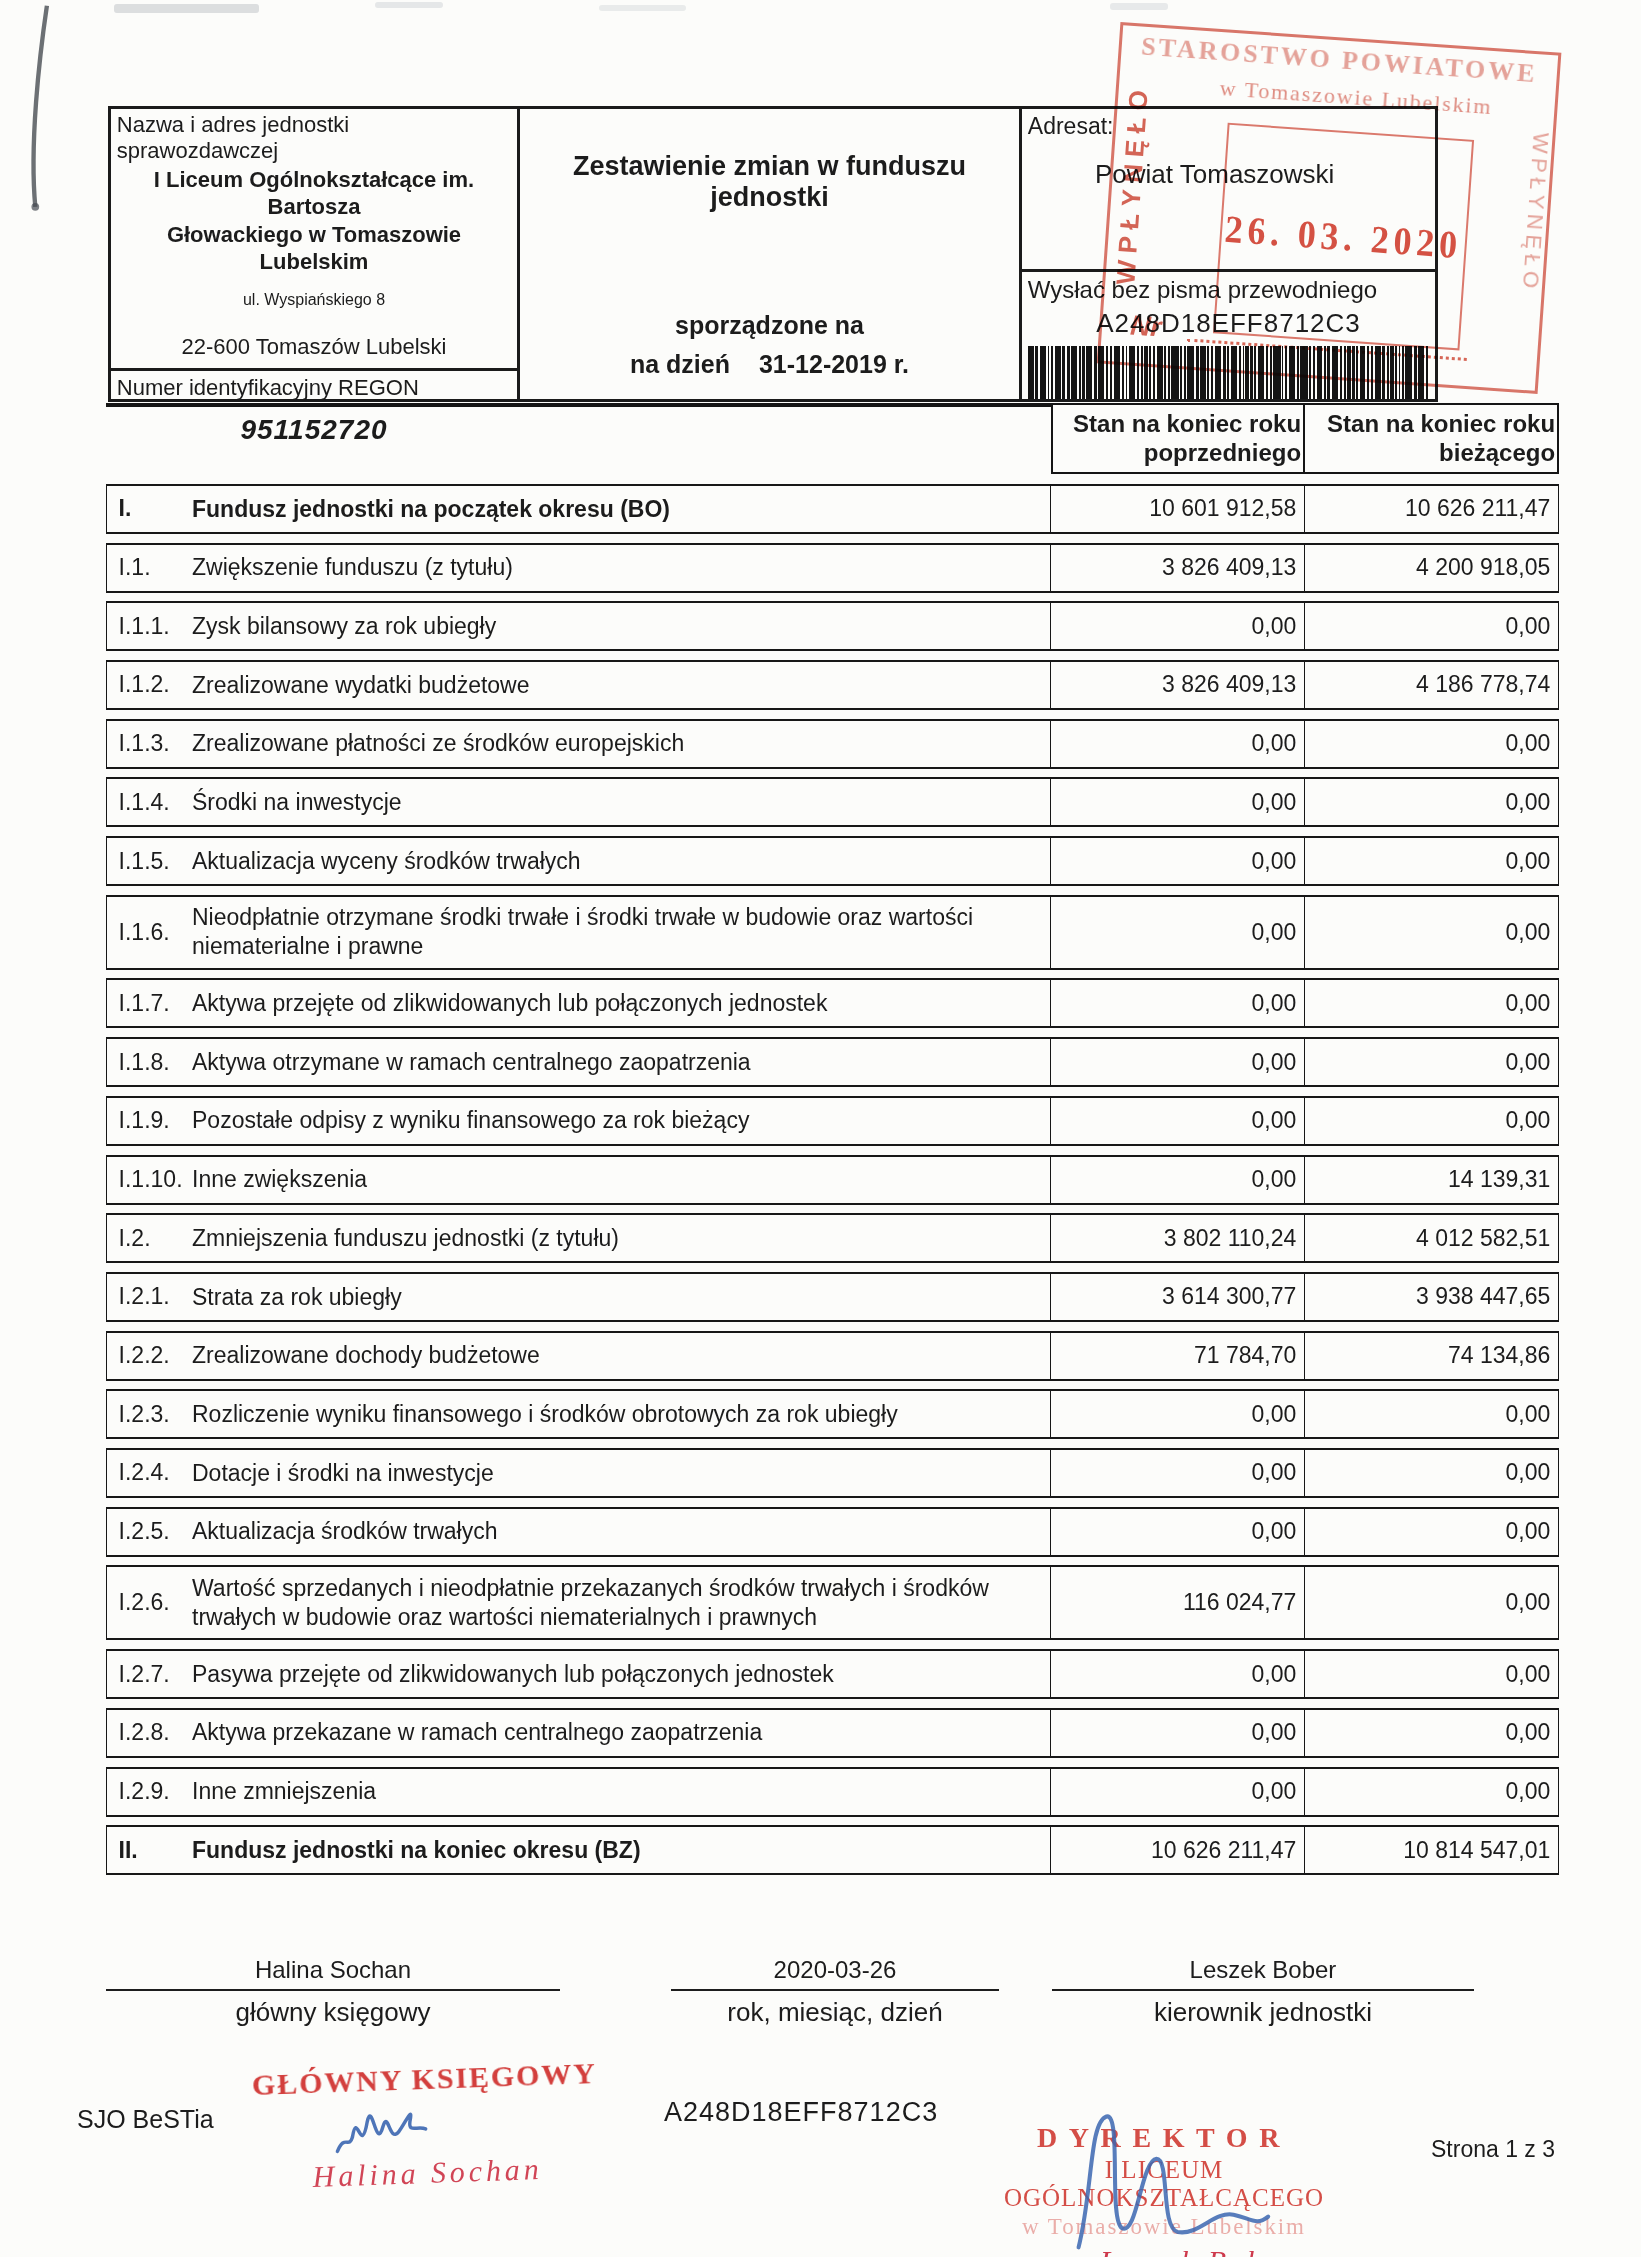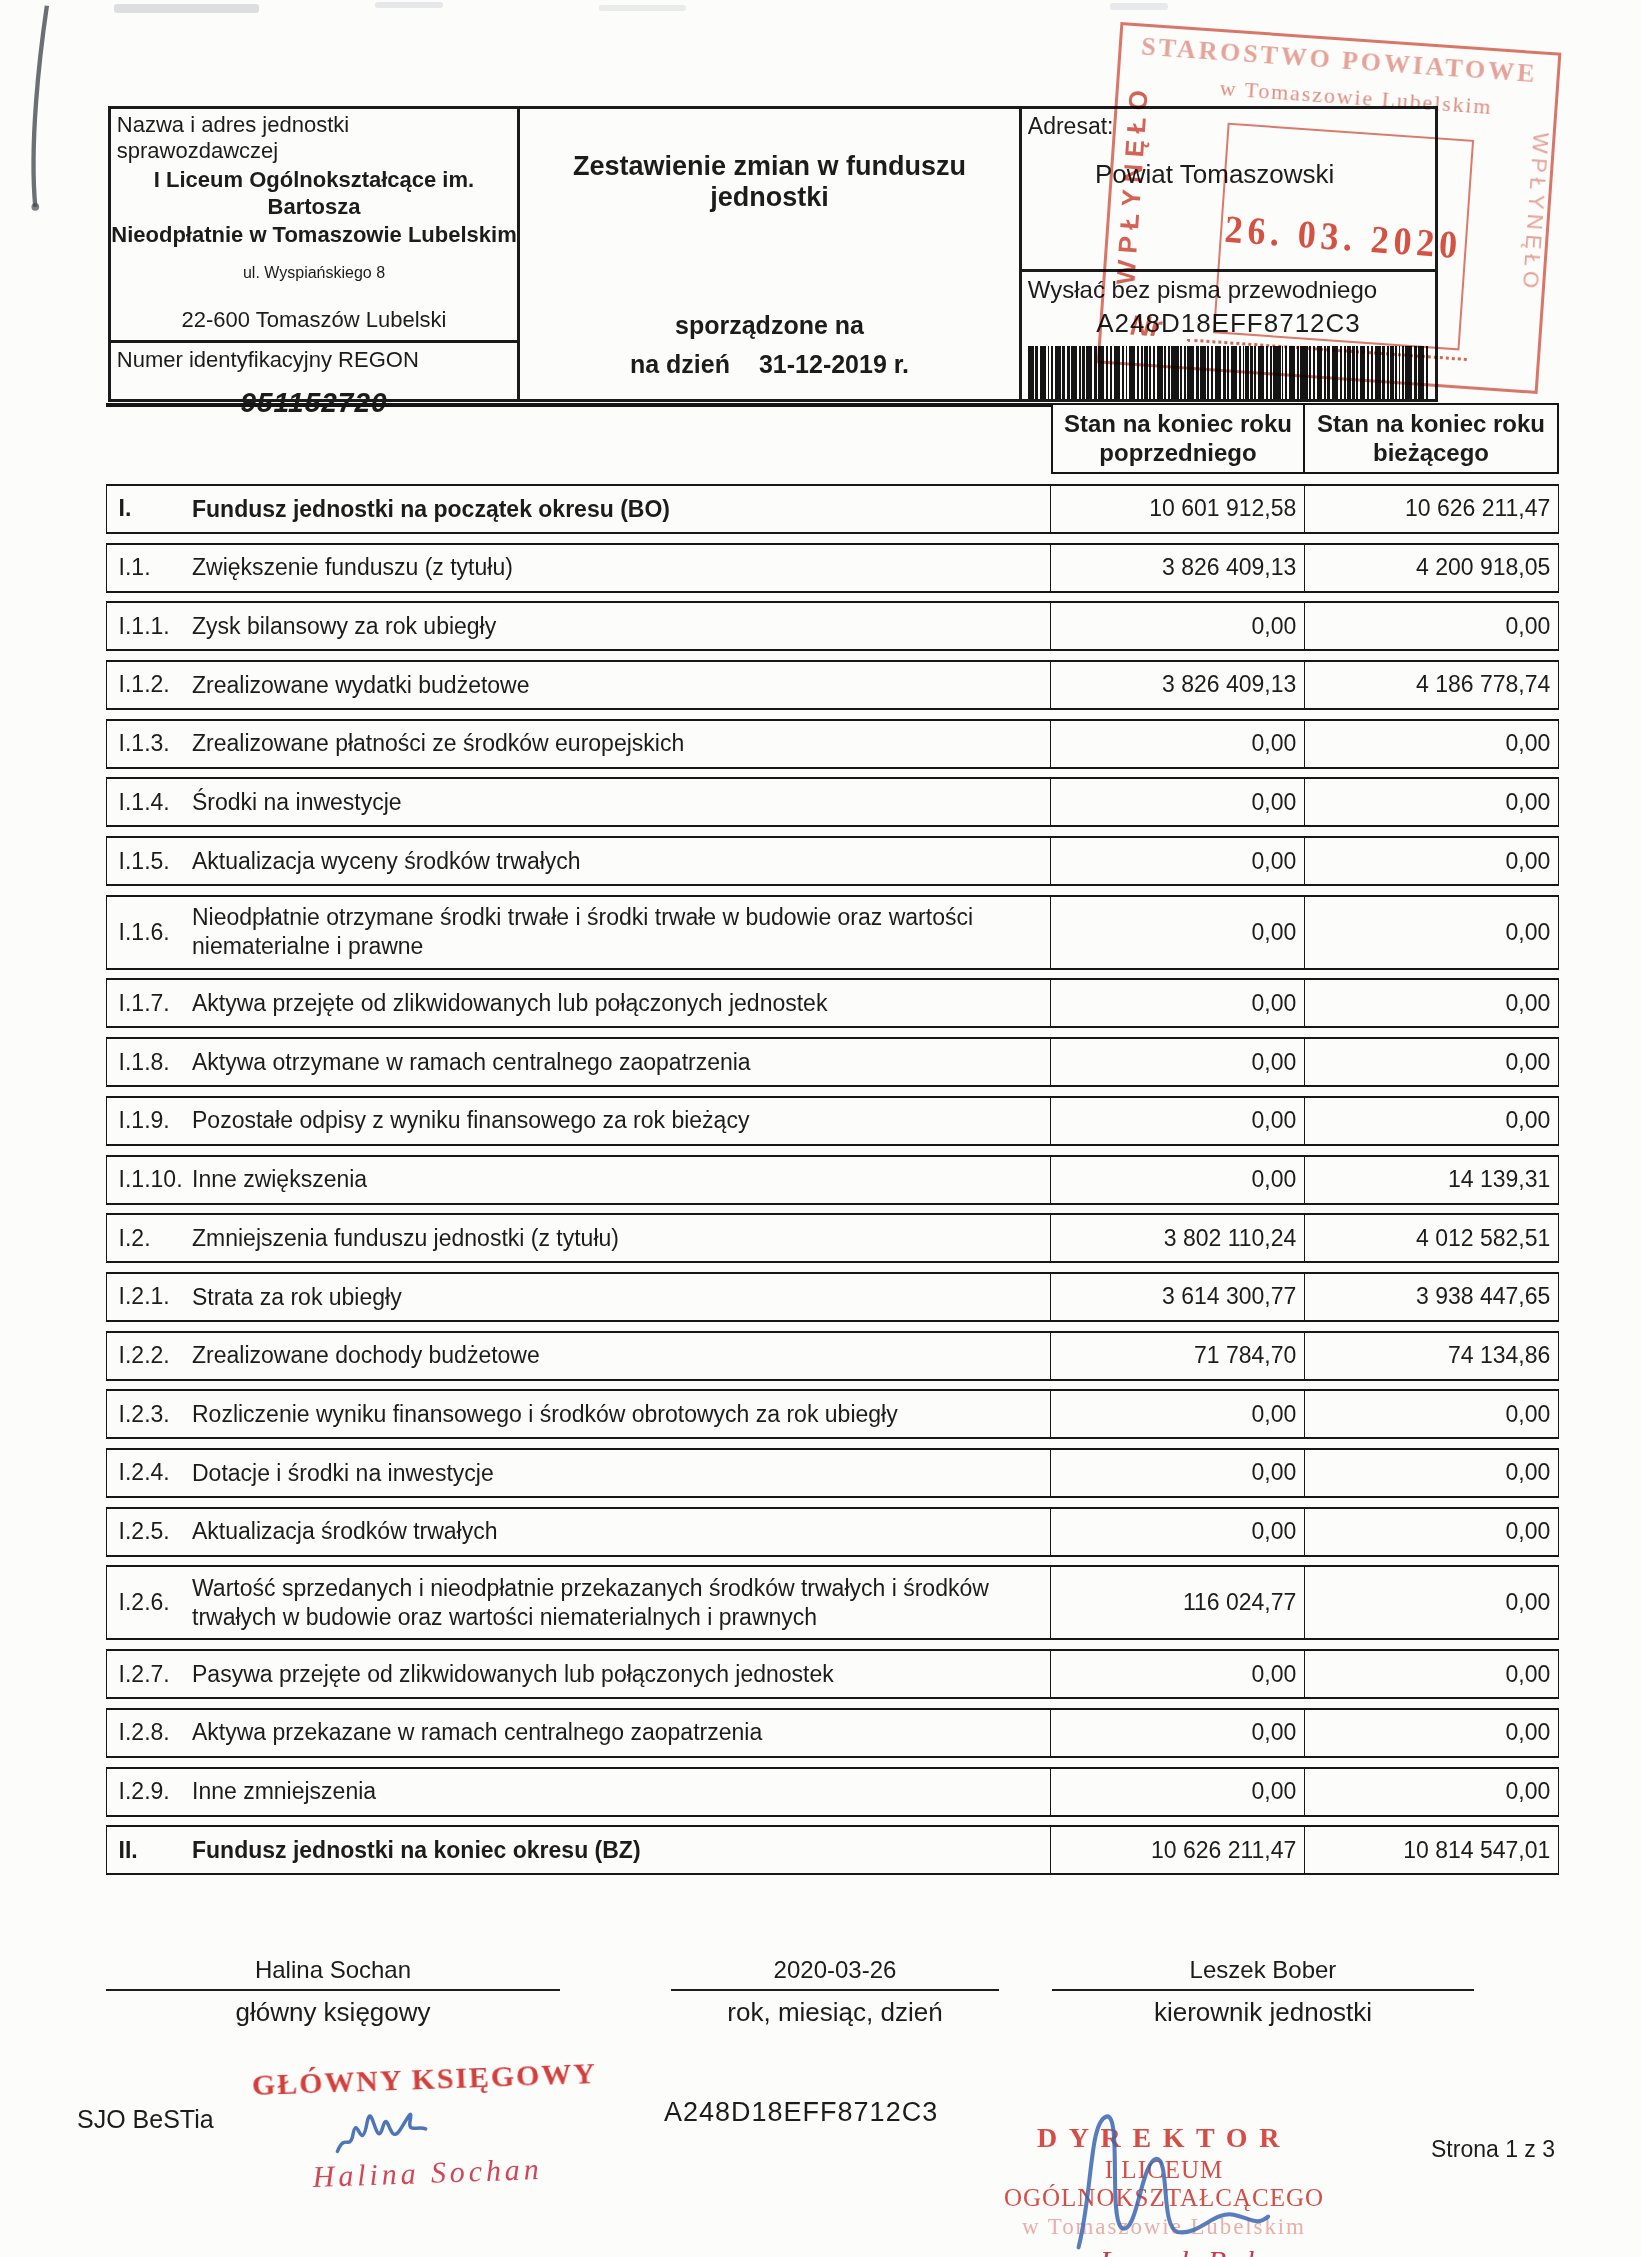--- a/index.html
+++ b/index.html
@@ -55,21 +55,21 @@
   .stamp-vr { position:absolute; right:1.9px; top:81px; writing-mode:vertical-rl; font-size:22px; letter-spacing:4.8px; opacity:.5; filter:blur(0.4px); font-family:"Liberation Sans",sans-serif; }
   .stamp-inner { position:absolute; left:114px; top:93px; width:243px; height:207px; border:2.9px solid rgba(207,66,48,.7); }
   .stamp-date { position:absolute; left:0; right:0; top:83px; text-align:center; font-size:36px; font-weight:bold; letter-spacing:4.8px; color:rgba(210,58,42,.88); transform:scaleY(1.08); }
   .stamp-nr { position:absolute; left:31px; top:286px; font-size:28px; font-weight:bold; font-style:italic; opacity:.85; font-family:"Liberation Sans",sans-serif; }
   .stamp-dots { position:absolute; left:89px; top:311px; width:280px; border-top:3.9px dotted rgba(207,66,48,.8); }
 
   
   .table { position:absolute; left:106px; top:403px; width:1453px; }
   .thead { display:flex; align-items:stretch; }
   .thead-spacer { flex:1; border-top:4.8px solid #151515; }
-  .thead-cell { width:254px; box-sizing:border-box; border:2.9px solid #151515; text-align:center; font-weight:bold; font-size:24px; line-height:1.2; padding:4.8px 1.9px; }
+  .thead-cell { width:254px; box-sizing:border-box; border:2.9px solid #151515; text-align:right; font-weight:bold; font-size:24px; line-height:1.2; padding:4.8px 1.9px; }
   .thead-cell.c2 { border-left:none; }
   .tbody { margin-top:9.7px; }
   .trow { display:flex; align-items:stretch; box-sizing:border-box;
     border:2.9px solid #171717; border-left-width:1.9px; border-right-width:1.9px;
     margin-bottom:8.7px; min-height:50px; }
   .tid { width:85px; box-sizing:border-box; padding-left:11.6px; font-size:23px; display:flex; align-items:center; }
   .tlabel { flex:1; font-size:23px; line-height:1.25; padding:6.8px 25px 6.8px 0; display:flex; align-items:center; }
   .tval { width:254px; box-sizing:border-box; border-left:1.9px solid #171717; font-size:23px; display:flex; align-items:center; justify-content:flex-end; padding-right:7.7px; }
   .trow.bold .tid, .trow.bold .tlabel { font-weight:bold; }
 
@@ -110,21 +110,21 @@
     <path d="M38,6 C30,60 20,150 26,214" stroke="#474c52" stroke-width="4.5" fill="none" opacity=".8"></path>
     <circle cx="26" cy="214" r="4" fill="#474c52" opacity=".7"></circle>
   </svg>
 
   <div class="header">
 
     <div class="hbox left-box">
       <div class="box-label">Nazwa i adres jednostki sprawozdawczej</div>
       <div class="org">
         <div>I Liceum Ogólnokształcące im. Bartosza</div>
-        <div>Nieodpłatnie w Tomaszowie Lubelskim</div>
+        <div>Głowackiego w Tomaszowie Lubelskim</div>
       </div>
       <div class="street">ul. Wyspiańskiego 8</div>
       <div class="city">22-600 Tomaszów Lubelski</div>
       <div class="regon-sec">
         <div class="regon-label">Numer identyfikacyjny REGON</div>
         <div class="regon-val">951152720</div>
       </div>
     </div>
 
     <div class="hbox mid-box">

